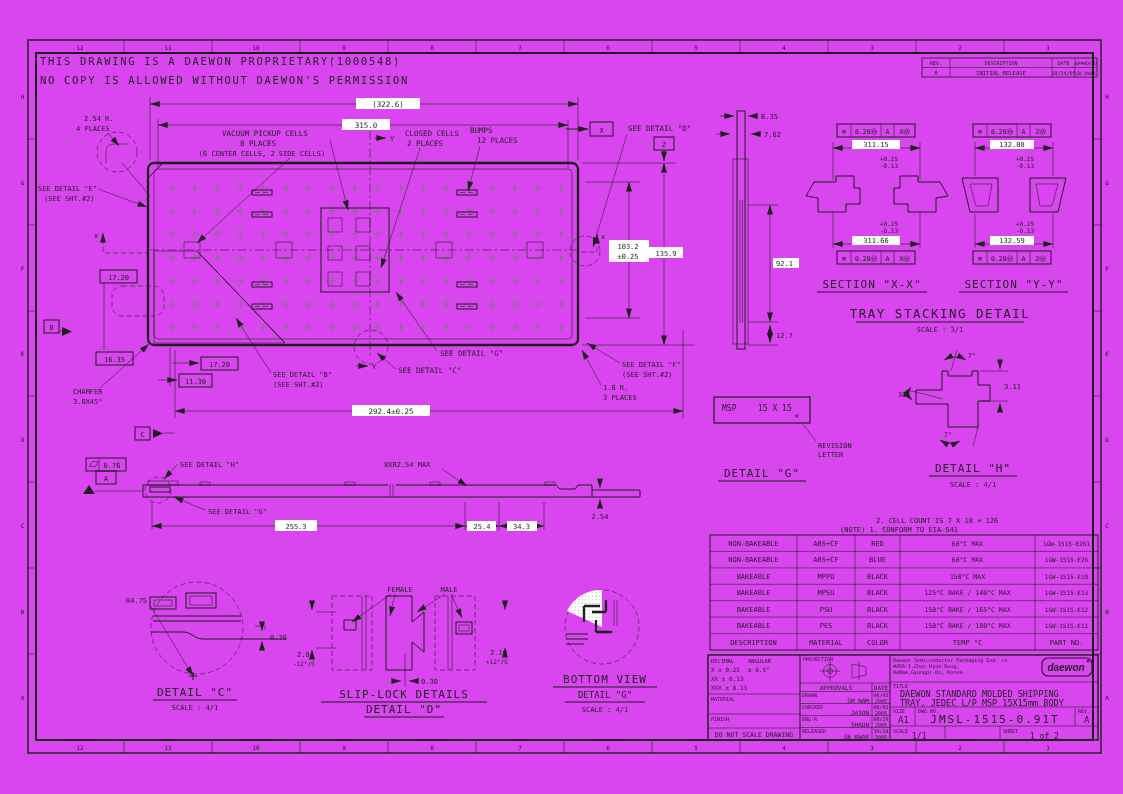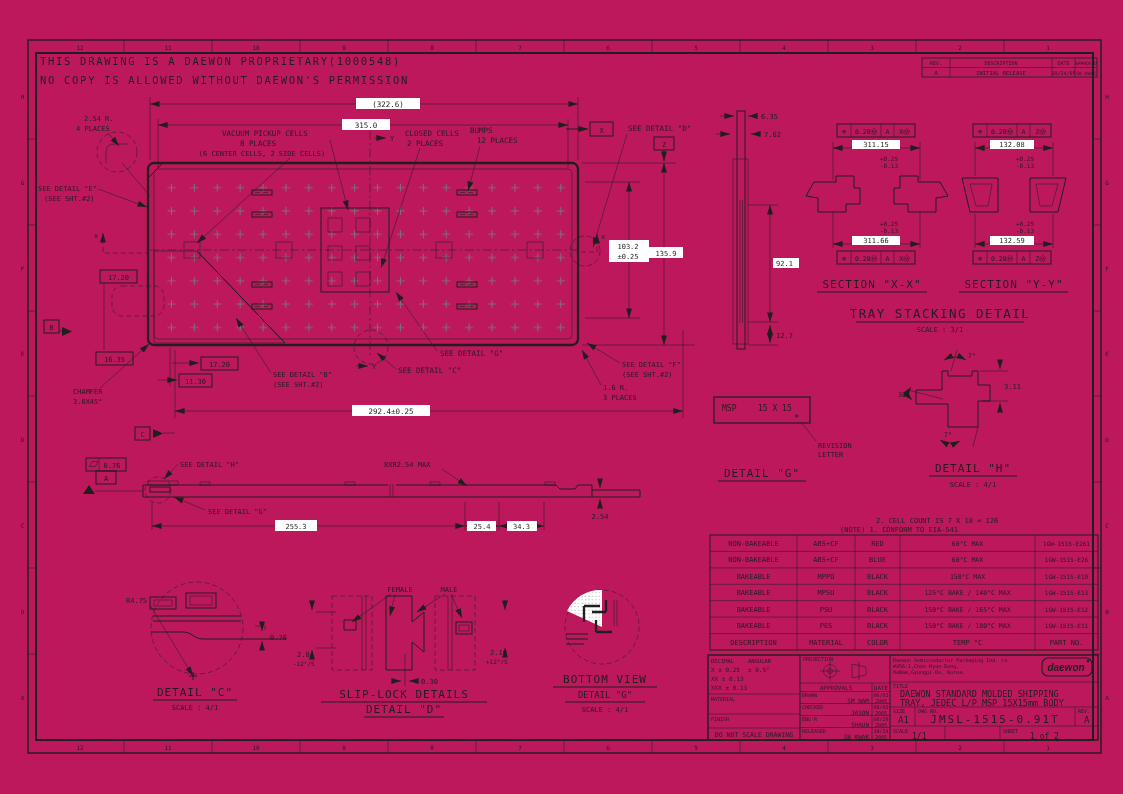--- a/index.html
+++ b/index.html
@@ -1,16 +1,16 @@
 <!DOCTYPE html>
 <html><head>
 <meta charset="utf-8">
 <style>
   html,body{margin:0;padding:0;background:#e8e8e8;}
-  #sheet{position:relative;width:1123px;height:794px;background:#be185d;overflow:hidden;}
+  #sheet{position:relative;width:1123px;height:794px;background:#d946ef;overflow:hidden;}
   svg{position:absolute;left:0;top:0;}
   text{font-family:"DejaVu Sans Mono",monospace;fill:#1f1f1f;}
   .t45{font-size:4.6px}.t5{font-size:5px}.t55{font-size:5.5px}.t6{font-size:6px}.t65{font-size:6.5px}
   .t7{font-size:7px}.t75{font-size:7.5px}.t8{font-size:8px}.t85{font-size:8.5px}.t9{font-size:9px}
   .t11{font-size:11px;letter-spacing:1px}.t12{font-size:12.5px;letter-spacing:1.5px}
   .mid{text-anchor:middle}.end{text-anchor:end}
   .ln{stroke:#1f1f1f;stroke-width:1;fill:none}
   .lt{stroke:#1f1f1f;stroke-width:.55;fill:none}
   .lk{stroke:#1f1f1f;stroke-width:2.3;fill:none}
   .dsh{stroke-dasharray:5 3}

